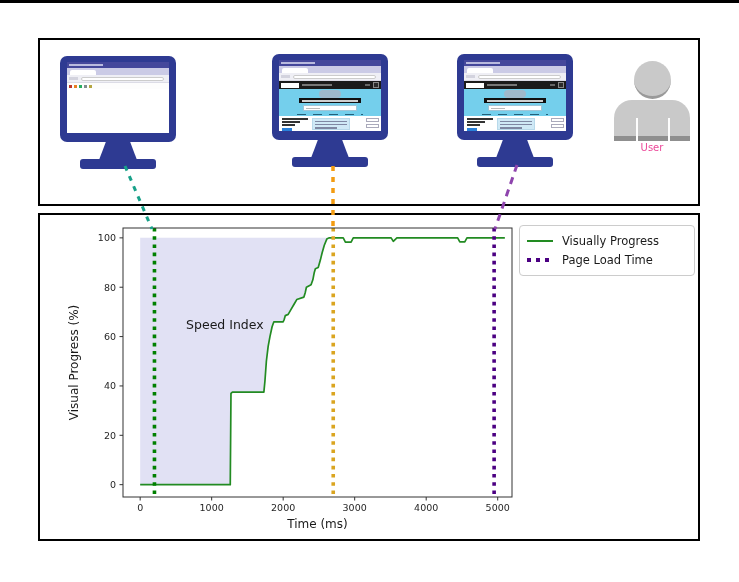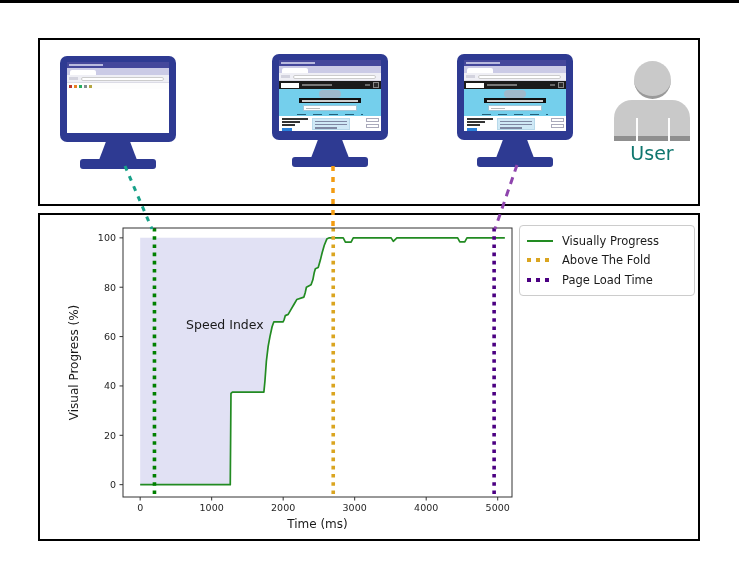--- a/index.html
+++ b/index.html
@@ -52,21 +52,21 @@
   .w-card-r{position:absolute;left:33px;top:2px;width:38px;height:12px;background:#CFE9F6;border:1px solid #b8d9ea;box-sizing:border-box;}
   .w-card-r .t{height:1.6px;background:#557;opacity:.65;margin:1.6px 2px 0 2px;}
   .w-field{position:absolute;right:2px;width:13px;height:4px;background:#fff;border:1px solid #aab;box-sizing:border-box;}
 
   
   #user-figure{position:absolute;left:564px;top:18px;width:96px;height:138px;}
   .u-head{position:absolute;left:30px;top:3px;width:37px;height:38px;background:#C9C9C9;border-radius:50%;border-bottom:3px solid #9a9a9a;box-sizing:border-box;}
   .u-body{position:absolute;left:10px;top:42px;width:76px;height:40px;background:#C9C9C9;border-radius:18px 18px 0 0;}
   .u-belt{position:absolute;left:10px;top:78px;width:76px;height:5px;background:#8F8F8F;}
   .u-arm{position:absolute;top:60px;width:2px;height:23px;background:#fdfdfd;}
-  .u-label{position:absolute;left:0;top:84px;width:96px;text-align:center;font-size:19px;color:#0f766e;}
+  .u-label{position:absolute;left:0;top:84px;width:96px;text-align:center;font-size:10px;color:#ec4899;}
 
   
   #connector-layer{position:absolute;left:0;top:0;width:739px;height:582px;pointer-events:none;z-index:6;}
 
   
   #chart-svg{position:absolute;left:0;top:0;}
   .legend{position:absolute;left:479px;top:10px;width:176px;background:#fff;border:1px solid #ccc;border-radius:4px;padding:5px 8px 5px 7px;box-sizing:border-box;z-index:3;}
   .legend-row{display:flex;align-items:center;height:19.5px;}
   .legend-swatch{width:27px;display:flex;align-items:center;justify-content:flex-start;flex:none;}
   .legend-line{width:26px;height:2px;}
@@ -256,30 +256,20 @@
     <div class="legend" id="legend">
         <div class="legend-row">
           <span class="legend-swatch">
             <span class="legend-line" style="background: rgb(34, 139, 34);"></span>
           </span>
           <span class="legend-label">Visually Progress</span>
         </div>
         <div class="legend-row">
           <span class="legend-swatch">
             <span class="legend-dots">
-              <span style="background: rgb(218, 165, 32);"></span>
-              <span style="background: rgb(218, 165, 32);"></span>
-              <span style="background: rgb(218, 165, 32);"></span>
-            </span>
-          </span>
-          <span class="legend-label">Above The Fold</span>
-        </div>
-        <div class="legend-row">
-          <span class="legend-swatch">
-            <span class="legend-dots">
               <span style="background: rgb(75, 0, 130);"></span>
               <span style="background: rgb(75, 0, 130);"></span>
               <span style="background: rgb(75, 0, 130);"></span>
             </span>
           </span>
           <span class="legend-label">Page Load Time</span>
         </div>
       </div>
   </div>
 

